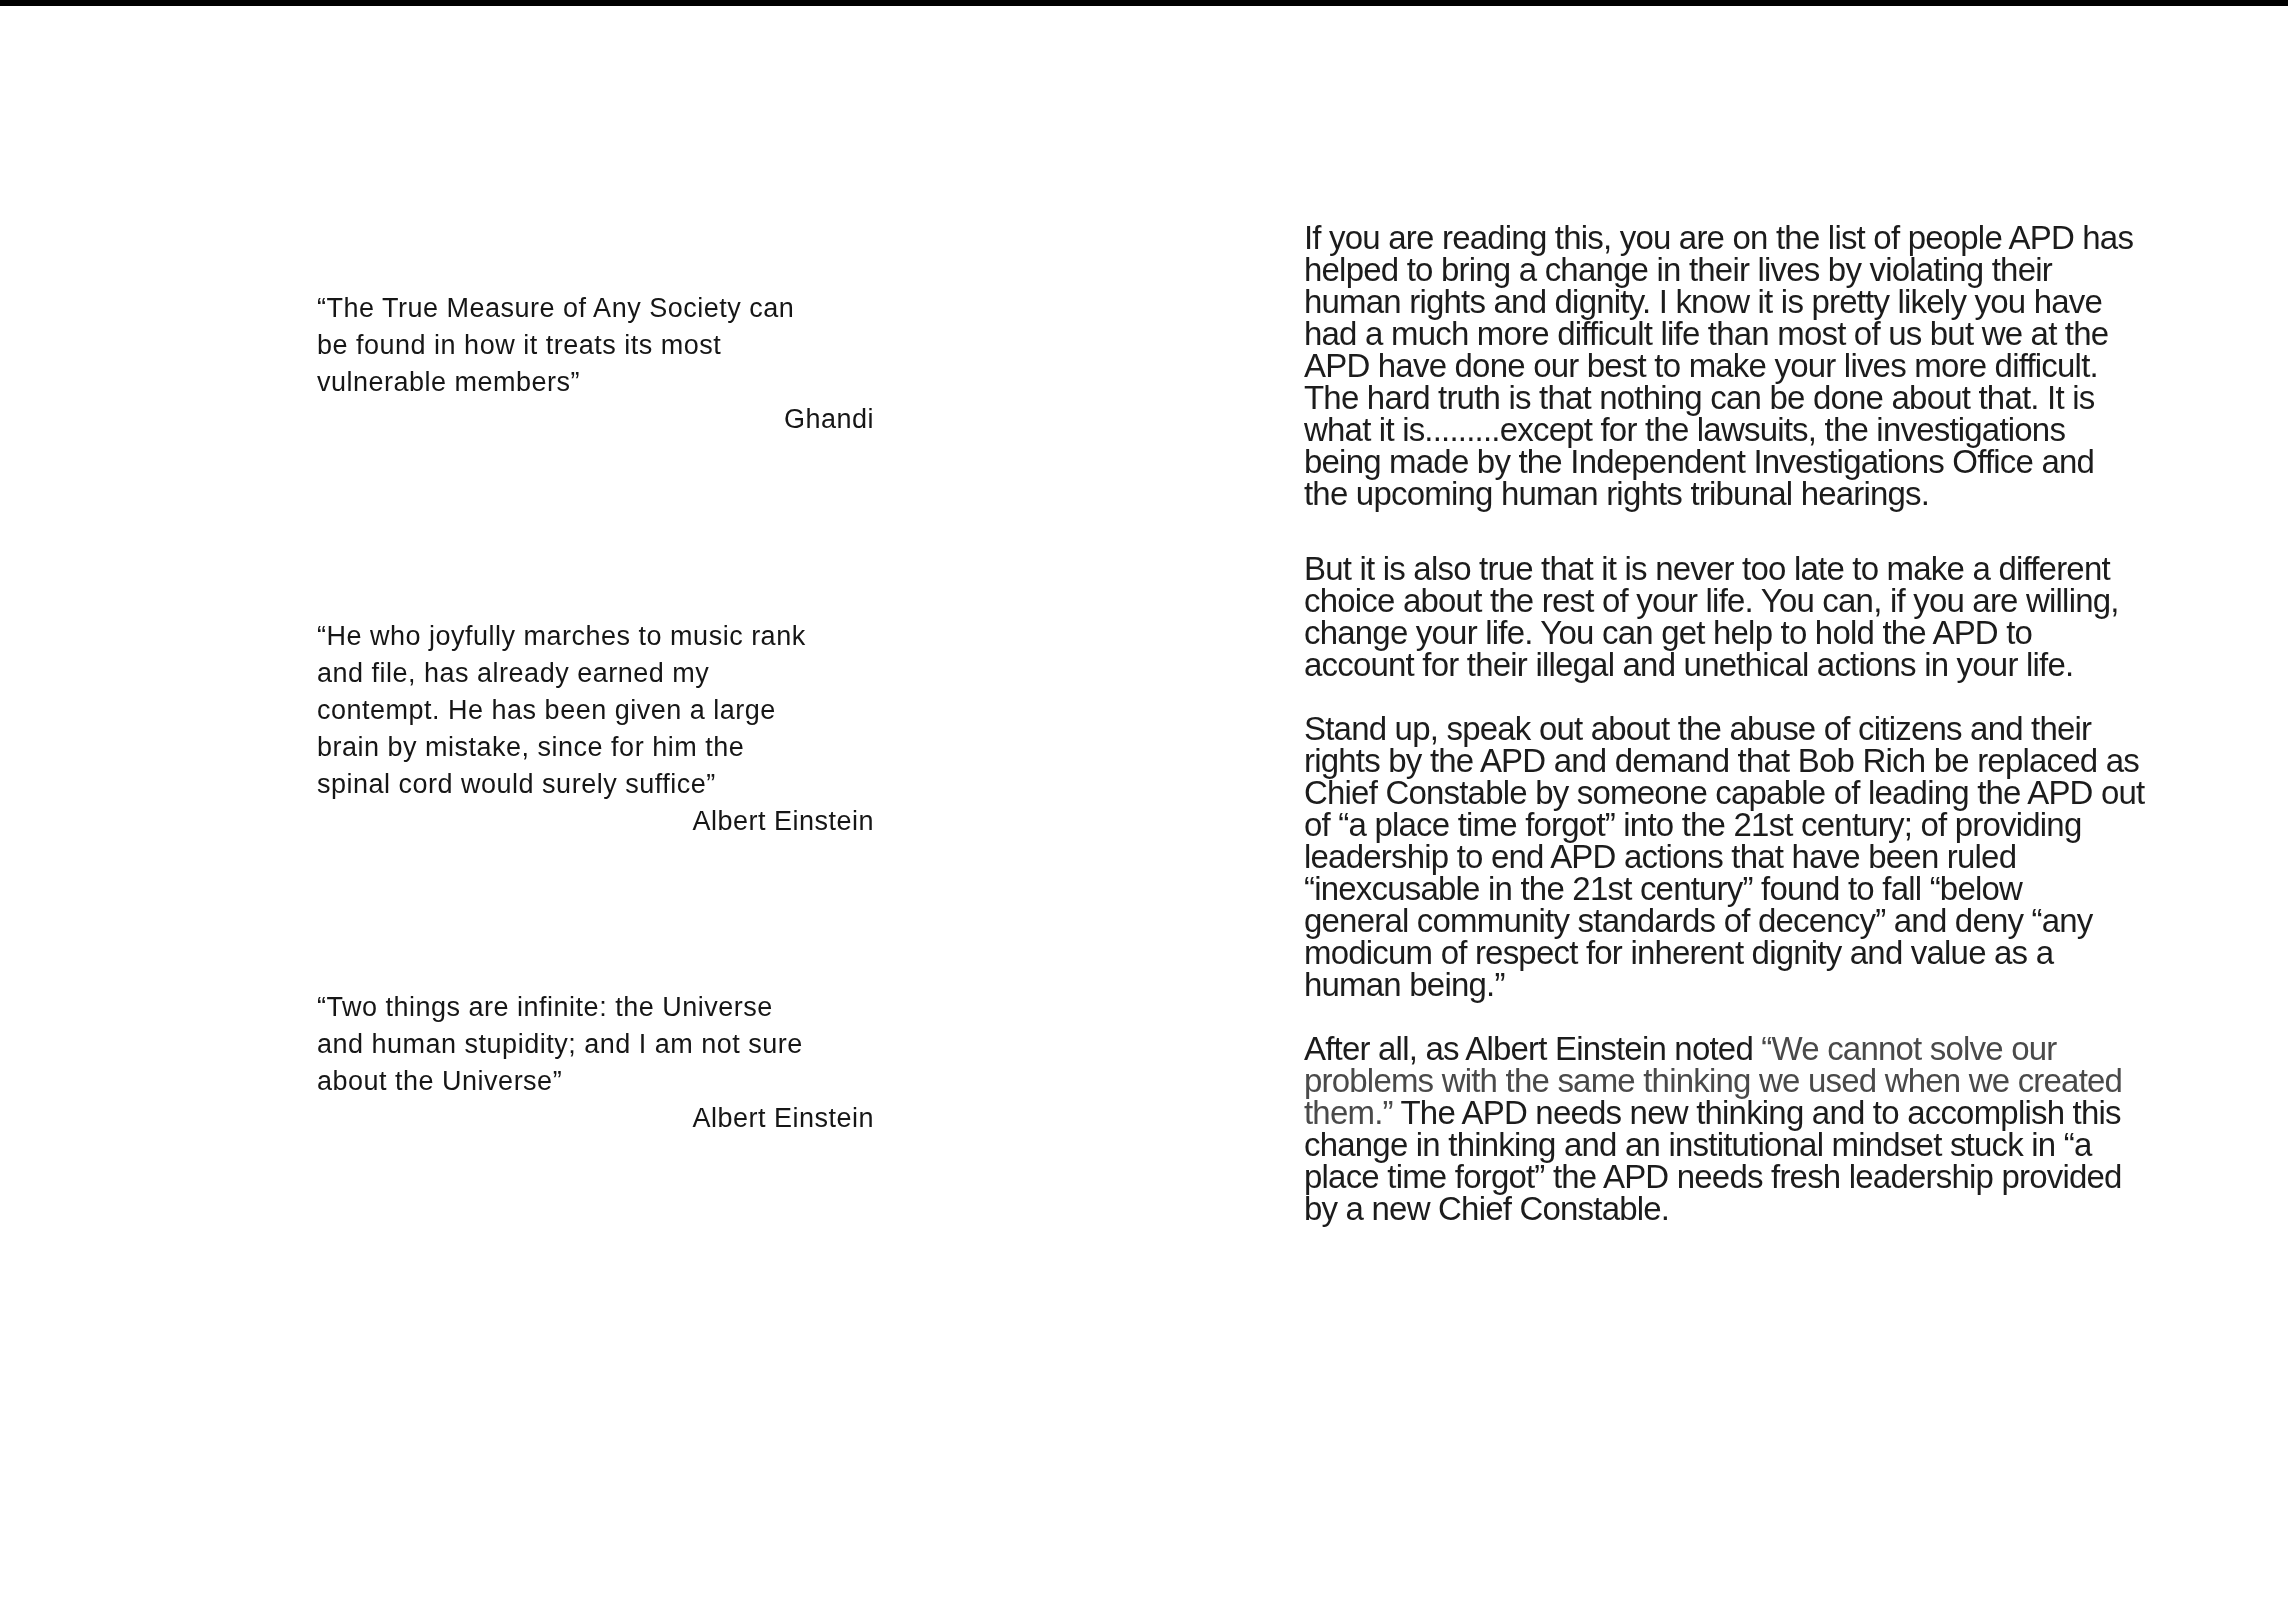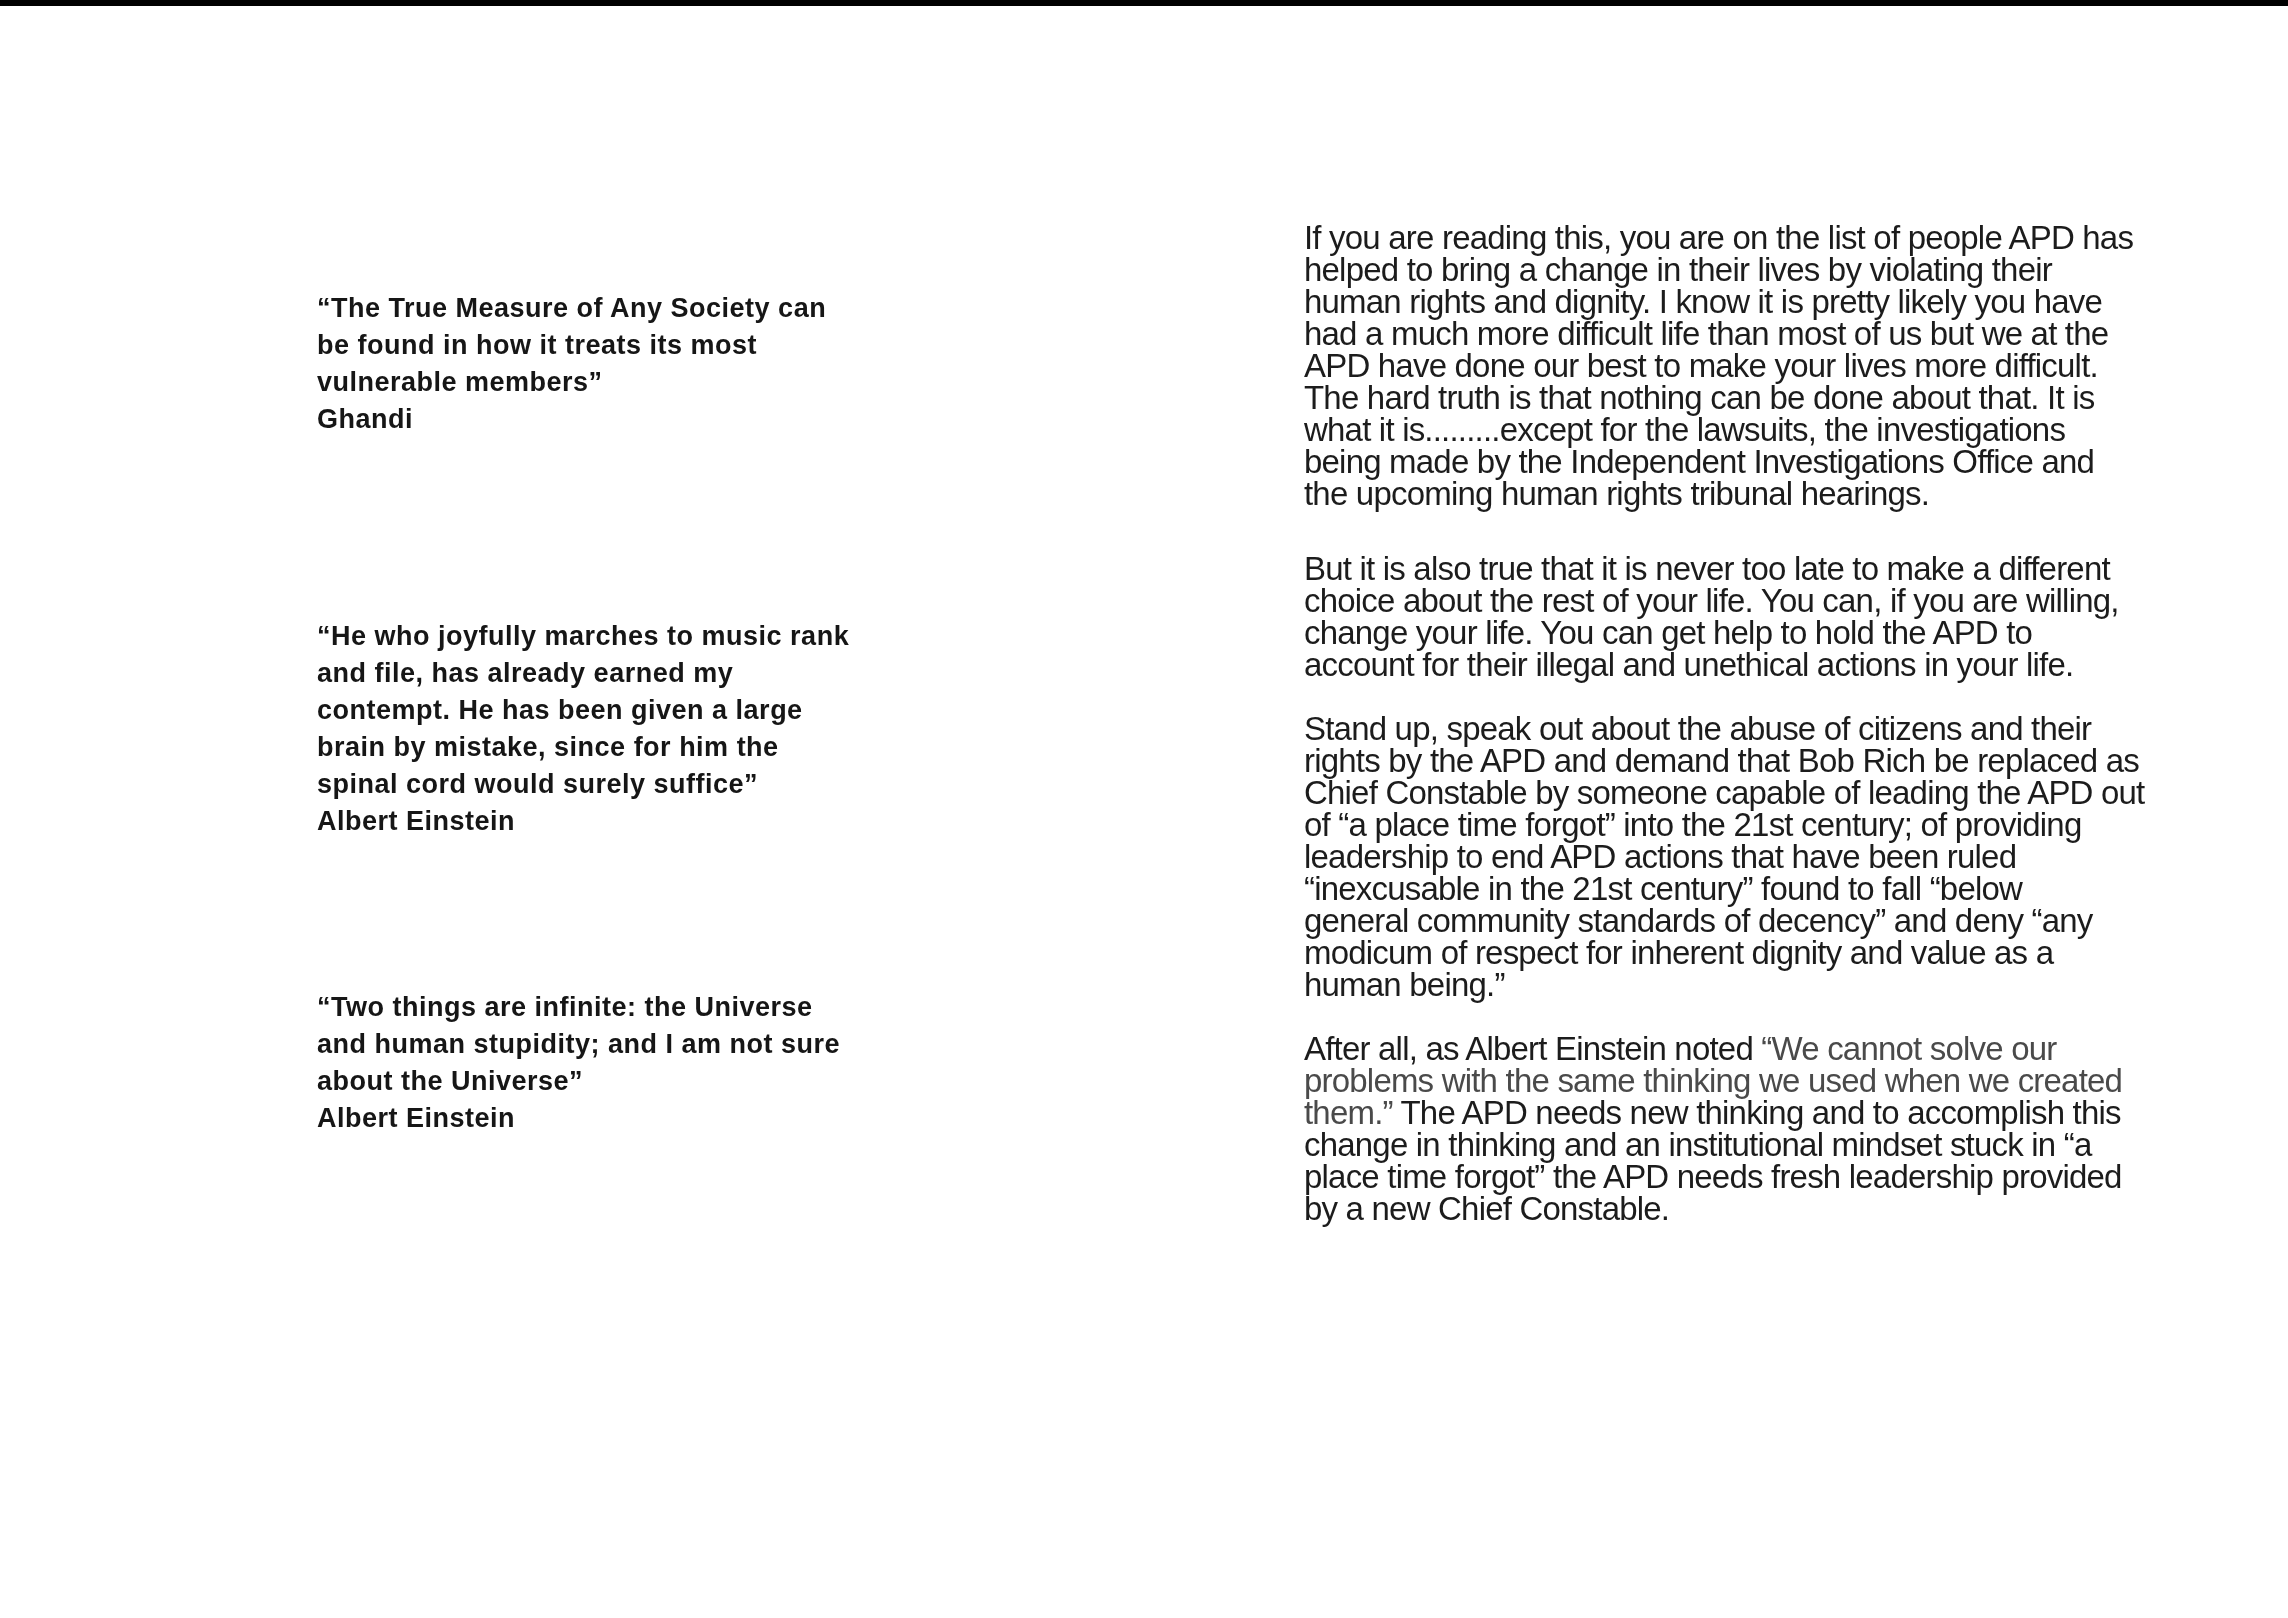--- a/index.html
+++ b/index.html
@@ -23,21 +23,20 @@
     height: 5.5px;
     background: #000000;
   }
   
   .left-page {
     position: absolute;
     left: 317px;
     top: 0;
     width: 557px;
     height: 1619px;
-    font-weight: bold;
   }
   .quote-block {
     position: absolute;
     left: 0;
     width: 557px;
     margin: 0;
   }
   .quote-block.q1 { top: 290px; }
   .quote-block.q2 { top: 618px; }
   .quote-block.q3 { top: 989px; }
@@ -48,21 +47,21 @@
     letter-spacing: 0.5px;
     color: #161616;
     white-space: pre;
   }
   .quote-attribution {
     margin: 0;
     font-size: 27px;
     line-height: 37px;
     letter-spacing: 0.5px;
     color: #161616;
-    text-align: left;
+    text-align: right;
     white-space: pre;
   }
   
   .right-page {
     position: absolute;
     left: 1304px;
     top: 222px;
     width: 748px;
   }
   .body-paragraph {

